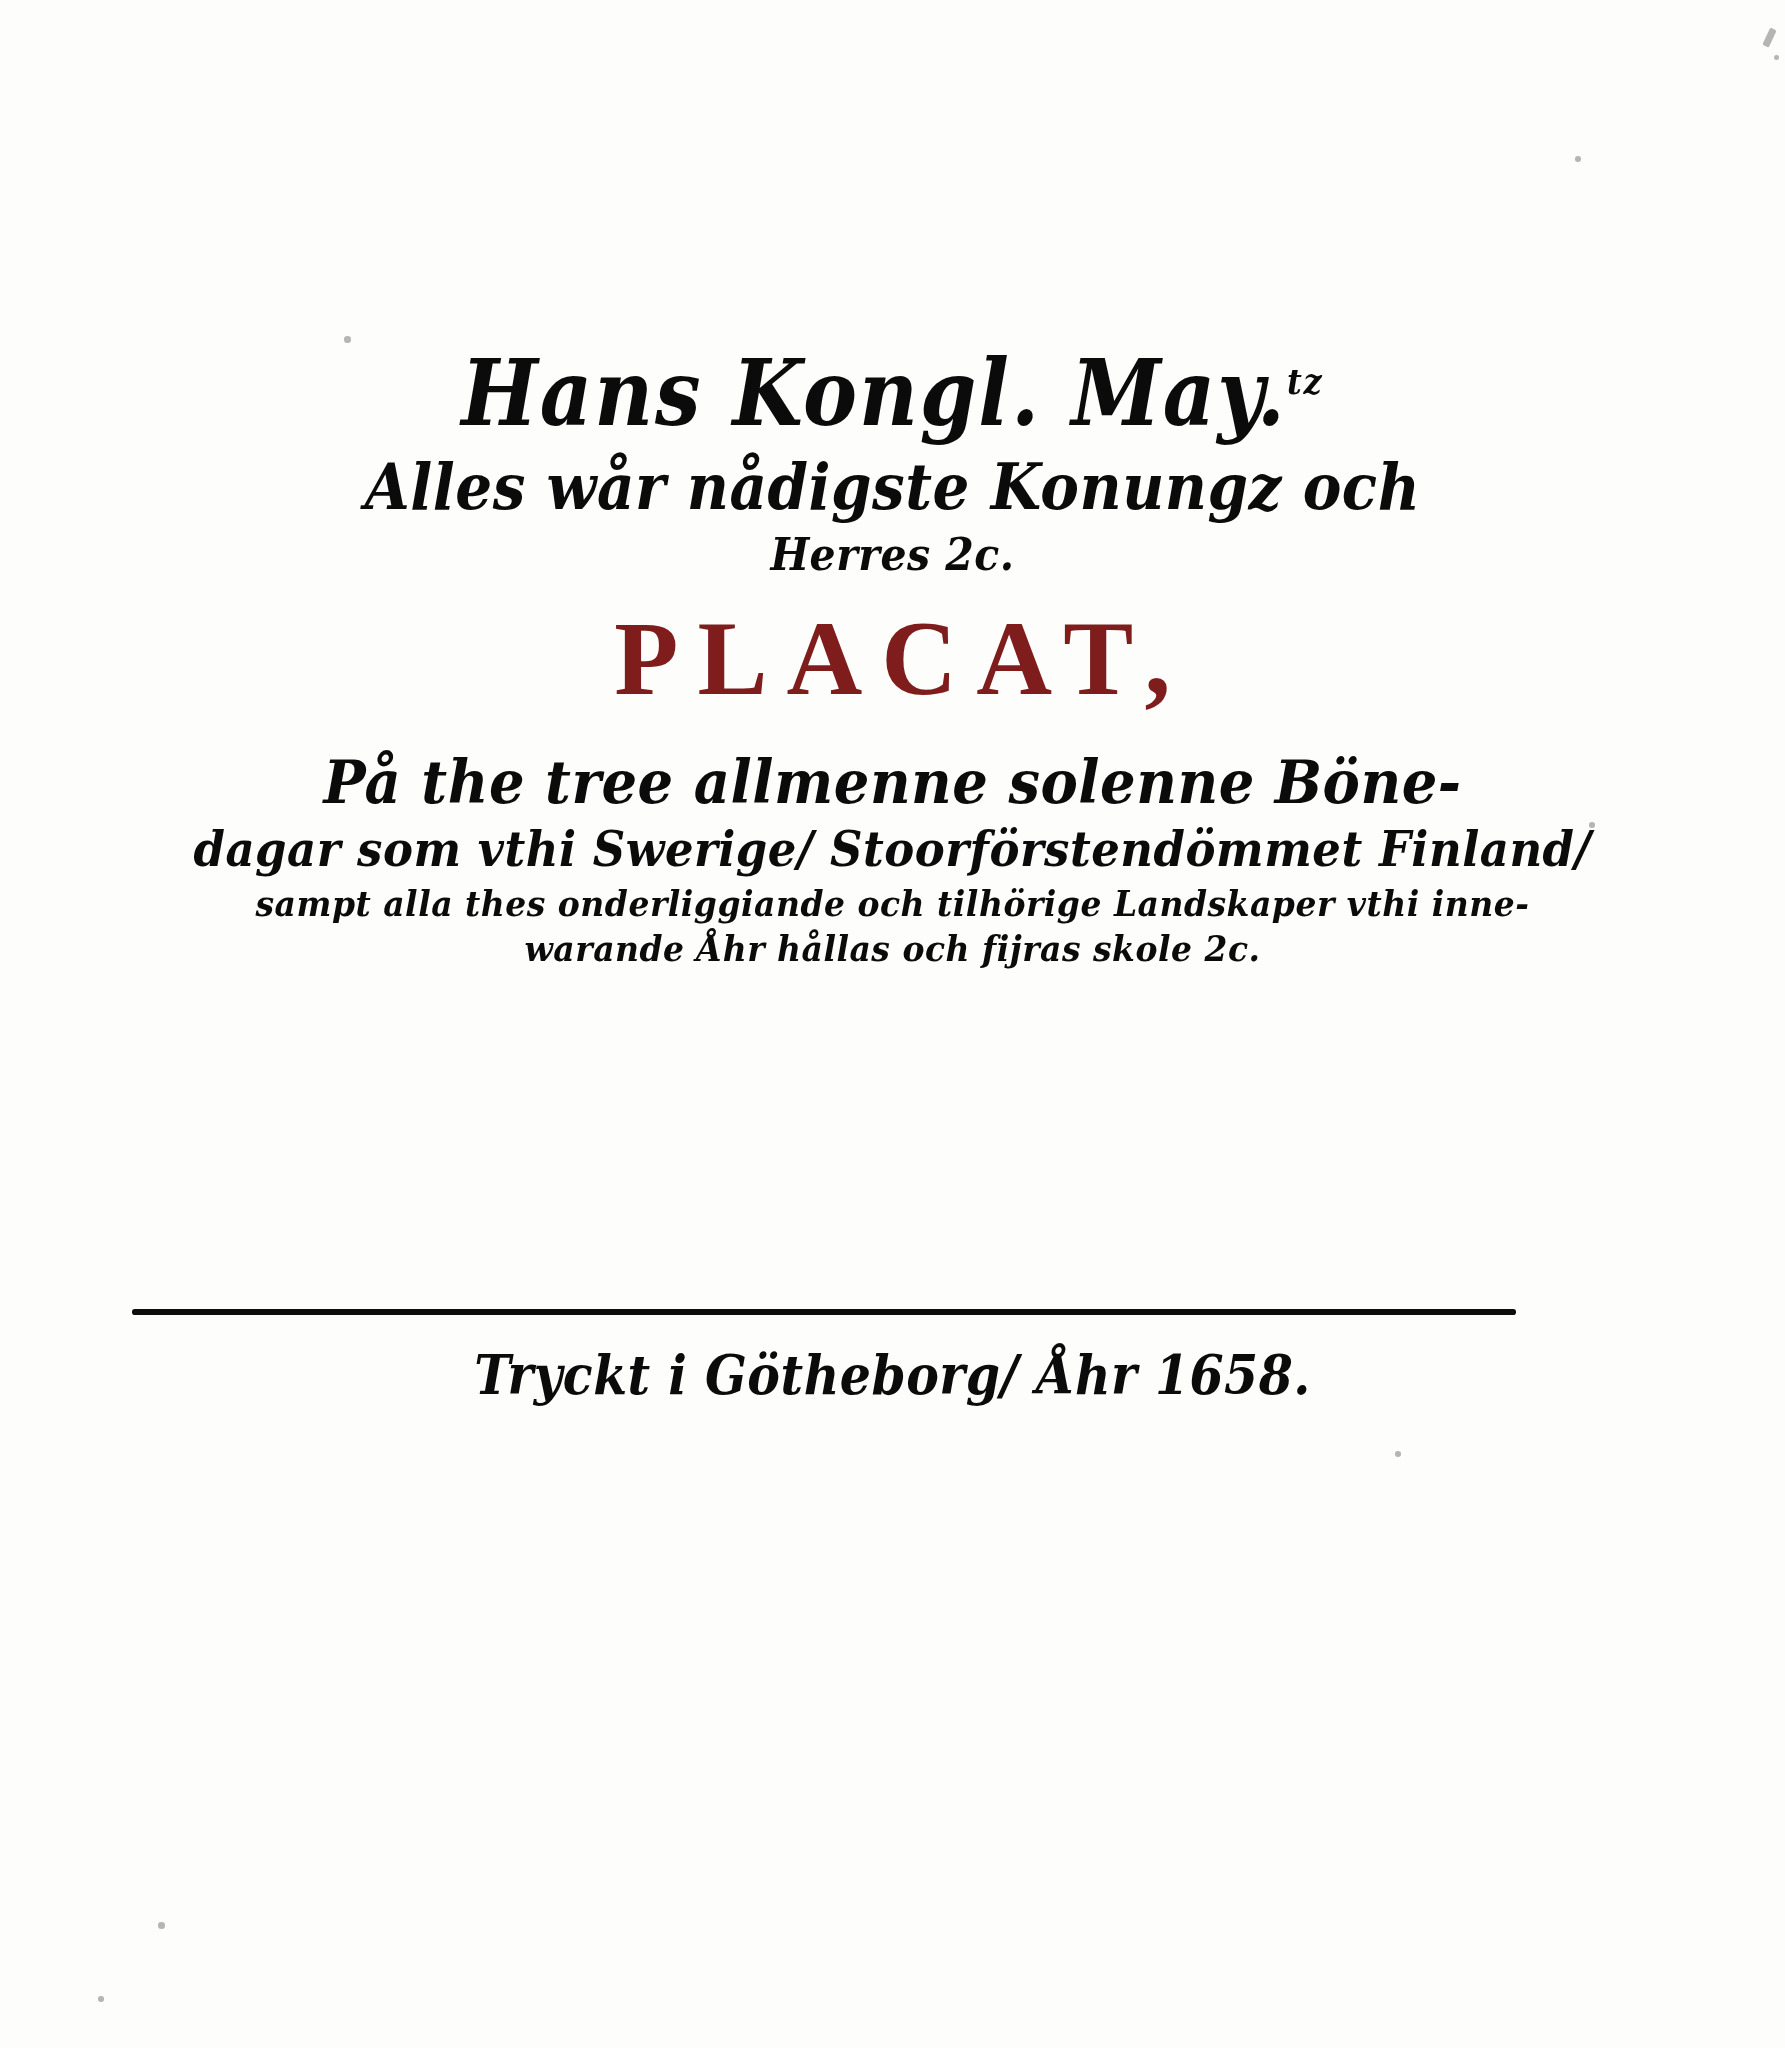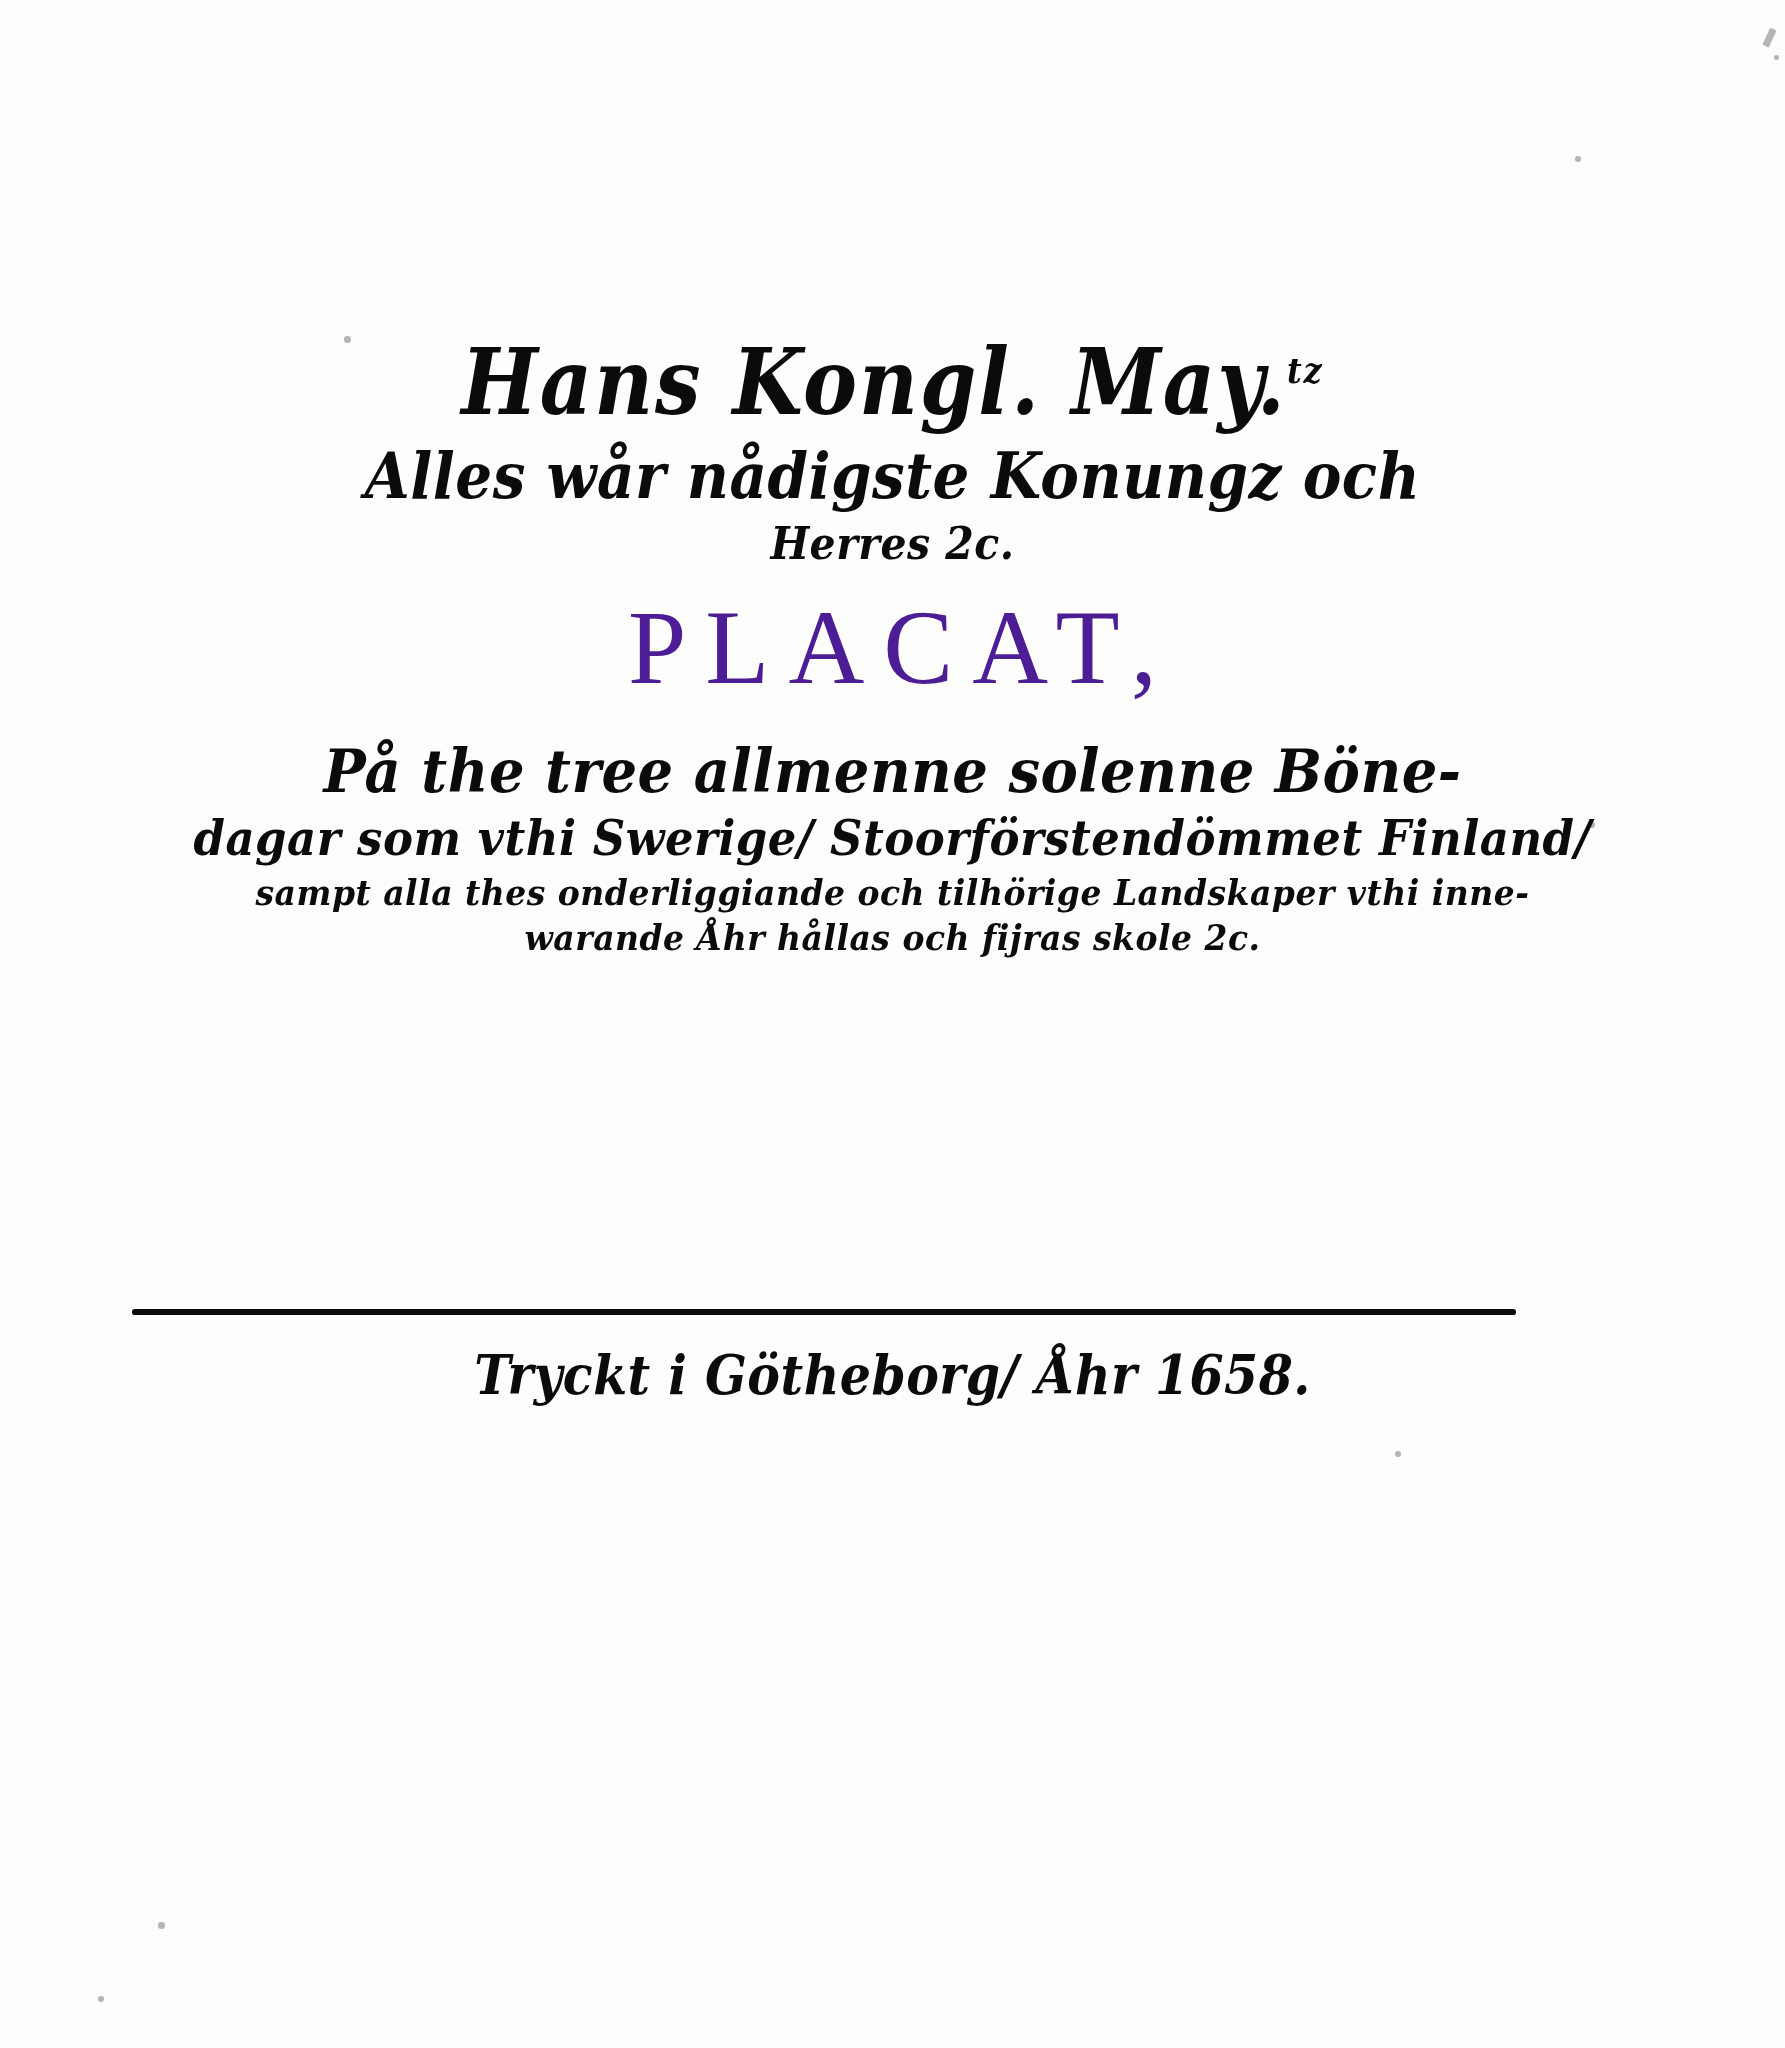--- a/index.html
+++ b/index.html
@@ -27,21 +27,21 @@
     position: absolute;
     background: #7a7a72;
     border-radius: 50%;
     opacity: 0.55;
   }
 
   .title-block {
     position: absolute;
     left: 0;
     right: 0;
-    top: 337px;
+    top: 348px;
     text-align: center;
   }
 
   .blackletter {
     font-family: "DejaVu Serif", serif;
     font-weight: 700;
     font-style: italic;
     color: #0b0b0b;
     letter-spacing: 0.5px;
   }
@@ -70,25 +70,25 @@
   .line-3 {
     font-size: 41px;
     line-height: 1.05;
     transform: scaleY(1.1);
     transform-origin: center top;
     margin-bottom: 24.5px;
   }
 
   .placat {
     font-family: "Liberation Serif", serif;
-    font-weight: 400;
+    font-weight: 700;
     font-size: 105px;
     letter-spacing: 19px;
     line-height: 1.0;
-    color: #4c1d95;
+    color: #7f1d1d;
     margin: 32px 0 38px 0;
     text-indent: 19px;
   }
 
   .sub-1 {
     font-size: 56px;
     line-height: 1.08;
     transform: scaleY(1.08);
     transform-origin: center top;
     margin-bottom: 13px;

